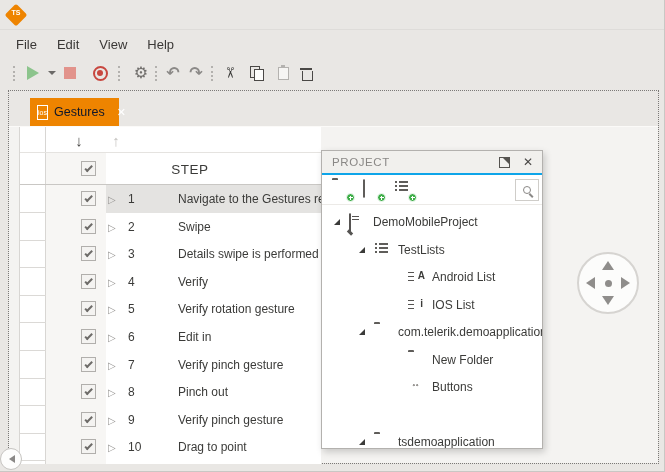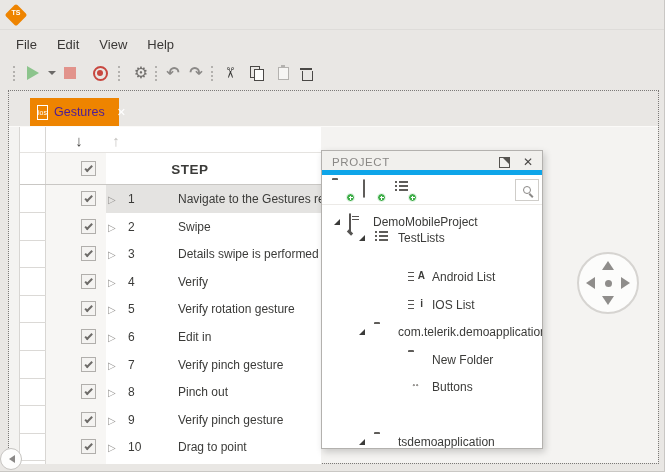--- a/index.html
+++ b/index.html
@@ -37,35 +37,35 @@
   .i-trash::before { content:""; position:absolute; left:0; top:2px; width:12px; height:2px; background:#4a4846; }
   .i-trash::after { content:""; position:absolute; left:1.5px; top:5px; width:9px; height:9px; border:1.5px solid #4a4846; border-top:none; }
 
   
   .marquee { position:absolute; left:8px; top:90px; width:651px; height:374px; border:1px dotted #7b7977; }
   .content-bg { position:absolute; left:0; top:35px; right:0; bottom:0; background:#f4f3f1; border-top:1px solid #fbfaf8; }
 
   
   .tab { position:absolute; left:21px; top:7px; width:89px; height:28px; background:#ee8400; display:flex; align-items:center; padding:0 7px; cursor:default; }
   .tab-badge { width:15px; height:15px; border:1px solid #fff; background:#ee8400; color:#fff; font-size:7px; display:flex; align-items:center; justify-content:center; margin-right:6px; }
-  .tab-label { color:#4c1d95; font-size:12.5px; margin-right:12px; }
+  .tab-label { color:#0f172a; font-size:12.5px; margin-right:12px; }
   .tab-close { color:#fff; font-size:11px; font-weight:bold; }
 
   
   .grid { position:absolute; left:10px; top:36px; width:302px; height:337px; background:#fff; border-left:1px solid #d8d6d3; overflow:hidden; }
   .colbg-ind { position:absolute; left:0; top:0; width:26px; height:100%; border-right:1px solid #d8d6d3; }
   .colbg-chk { position:absolute; left:26px; top:26px; width:60px; height:100%; background:#f7f6f4; }
   .gtoolbar { position:absolute; left:0; top:0; width:100%; height:26px; border-bottom:1px solid #e5e3e0; }
   .garrow { position:absolute; top:0; height:26px; width:20px; display:flex; align-items:center; justify-content:center; font-size:15px; font-weight:bold; }
   .err-btn { position:absolute; left:120px; top:0; height:26px; display:flex; align-items:center; }
   .i-errpage { position:relative; width:11px; height:13px; border:1px solid #9a9896; background:#fff; margin-right:7px; }
   .i-errpage::before { content:""; position:absolute; left:-4px; top:-3px; width:8px; height:8px; border-radius:50%; background:#b5524e; border:1px solid #fff; }
   .err-label { font-size:12px; color:#a3a19e; }
   .gheader { position:absolute; left:0; top:26px; width:100%; height:32px; border-bottom:1px solid #c9c7c4; }
-  .step-h { position:absolute; left:70px; top:0; width:200px; height:32px; display:flex; align-items:center; justify-content:center; font-size:13.5px; font-weight:700; color:#3b3b39; letter-spacing:0.5px; }
+  .step-h { position:absolute; left:70px; top:0; width:200px; height:32px; display:flex; align-items:center; justify-content:center; font-size:13.5px; font-weight:400; color:#3b3b39; letter-spacing:0.5px; }
   .cb { width:15px; height:15px; background:#f4f3f1; border:1px solid #b1afac; display:flex; align-items:center; justify-content:center; }
   .tick { width:8px; height:4px; border-left:2px solid #6e6c69; border-bottom:2px solid #6e6c69; transform:rotate(-45deg) translate(0.5px,-1px); }
   .hdr-cb { position:absolute; left:61px; top:8px; }
   .grow { position:absolute; left:0; width:100%; height:28px; }
   .grow.sel { background:linear-gradient(to right, transparent 86px, #e4e3e1 86px); }
   .c-ind { position:absolute; left:0; top:0; width:26px; height:100%; border-bottom:1px solid #dbd9d6; }
   .c-chk { position:absolute; left:61px; top:6px; }
   .c-exp { position:absolute; left:88px; top:0; height:100%; display:flex; align-items:center; font-size:10px; color:#9a9896; }
   .c-num { position:absolute; left:108px; top:0; height:100%; display:flex; align-items:center; font-size:12px; color:#3b3b39; }
   .c-txt { position:absolute; left:158px; top:0; height:100%; right:0; display:flex; align-items:center; font-size:12px; color:#3b3b39; white-space:nowrap; overflow:hidden; }
@@ -77,21 +77,21 @@
   
   .navpad { position:absolute; left:568px; top:161px; width:62px; height:62px; border:2px solid #d6d4d1; border-radius:50%; background:#fcfcfb; }
   .np-up { position:absolute; left:23px; top:7px; width:0; height:0; border-left:6px solid transparent; border-right:6px solid transparent; border-bottom:9px solid #8f8d8b; }
   .np-down { position:absolute; left:23px; bottom:7px; width:0; height:0; border-left:6px solid transparent; border-right:6px solid transparent; border-top:9px solid #8f8d8b; }
   .np-left { position:absolute; left:7px; top:23px; width:0; height:0; border-top:6px solid transparent; border-bottom:6px solid transparent; border-right:9px solid #8f8d8b; }
   .np-right { position:absolute; right:7px; top:23px; width:0; height:0; border-top:6px solid transparent; border-bottom:6px solid transparent; border-left:9px solid #8f8d8b; }
   .np-dot { position:absolute; left:26px; top:26px; width:7px; height:7px; border-radius:50%; background:#8f8d8b; }
 
   
   .panel { position:absolute; left:321px; top:150px; width:222px; height:299px; background:#fff; border:1px solid #b3b1ae; box-shadow:2px 3px 7px rgba(0,0,0,0.18); z-index:10; }
-  .p-header { position:absolute; left:0; top:0; width:100%; height:24px; background:#f1f0ed; border-bottom:5px solid #0ea5e9; }
+  .p-header { position:absolute; left:0; top:0; width:100%; height:24px; background:#f1f0ed; border-bottom:2px solid #0ea5e9; }
   .p-title { position:absolute; left:10px; top:5px; font-size:11.5px; color:#8a8886; letter-spacing:0.6px; }
   .p-restore { position:absolute; right:32px; top:6px; width:11px; height:11px; border:1.5px solid #55534f; }
   .p-restore::after { content:""; position:absolute; right:0; top:0; width:0; height:0; border-top:6px solid #55534f; border-left:6px solid transparent; }
   .p-close { position:absolute; right:9px; top:4px; font-size:12px; font-weight:bold; color:#4a4846; }
   .p-toolbar { position:absolute; left:0; top:24px; width:100%; height:30px; border-bottom:1px solid #eceae7; }
   .ptb { position:absolute; top:5px; width:22px; height:20px; }
   .i-folder { position:relative; width:13px; height:9px; background:#5f5d5a; border-radius:1px; margin-top:5px; }
   .i-folder::before { content:""; position:absolute; left:0; top:-2px; width:6px; height:2px; background:#5f5d5a; border-radius:1px 1px 0 0; }
   .i-page { position:relative; width:10px; height:13px; background:#fff; border:1.5px solid #5f5d5a; border-radius:1px; margin-top:2px; }
   .i-lines { position:relative; width:14px; height:12px; margin-top:3px; }
@@ -321,21 +321,21 @@
       <span class="p-search">
           <span class="i-lens"></span>
         </span>
     </div>
     <div class="p-tree">
       <div class="titem lv0" style="top:3px">
           <span class="texp"></span>
           <span class="ticon"><span class="i-project"></span></span>
           <span class="tlabel">DemoMobileProject</span>
         </div>
-      <div class="titem lv1" style="top:19px">
+      <div class="titem lv1" style="top:31px">
           <span class="texp"></span>
           <span class="ticon"><span class="i-lines" style="margin-top:2px"></span></span>
           <span class="tlabel">TestLists</span>
         </div>
       <div class="titem lv2" style="top:58px">
           <span class="ticon i-listA"></span>
           <span class="tlabel">Android List</span>
         </div>
       <div class="titem lv2" style="top:86px">
           <span class="ticon i-listI"></span>

